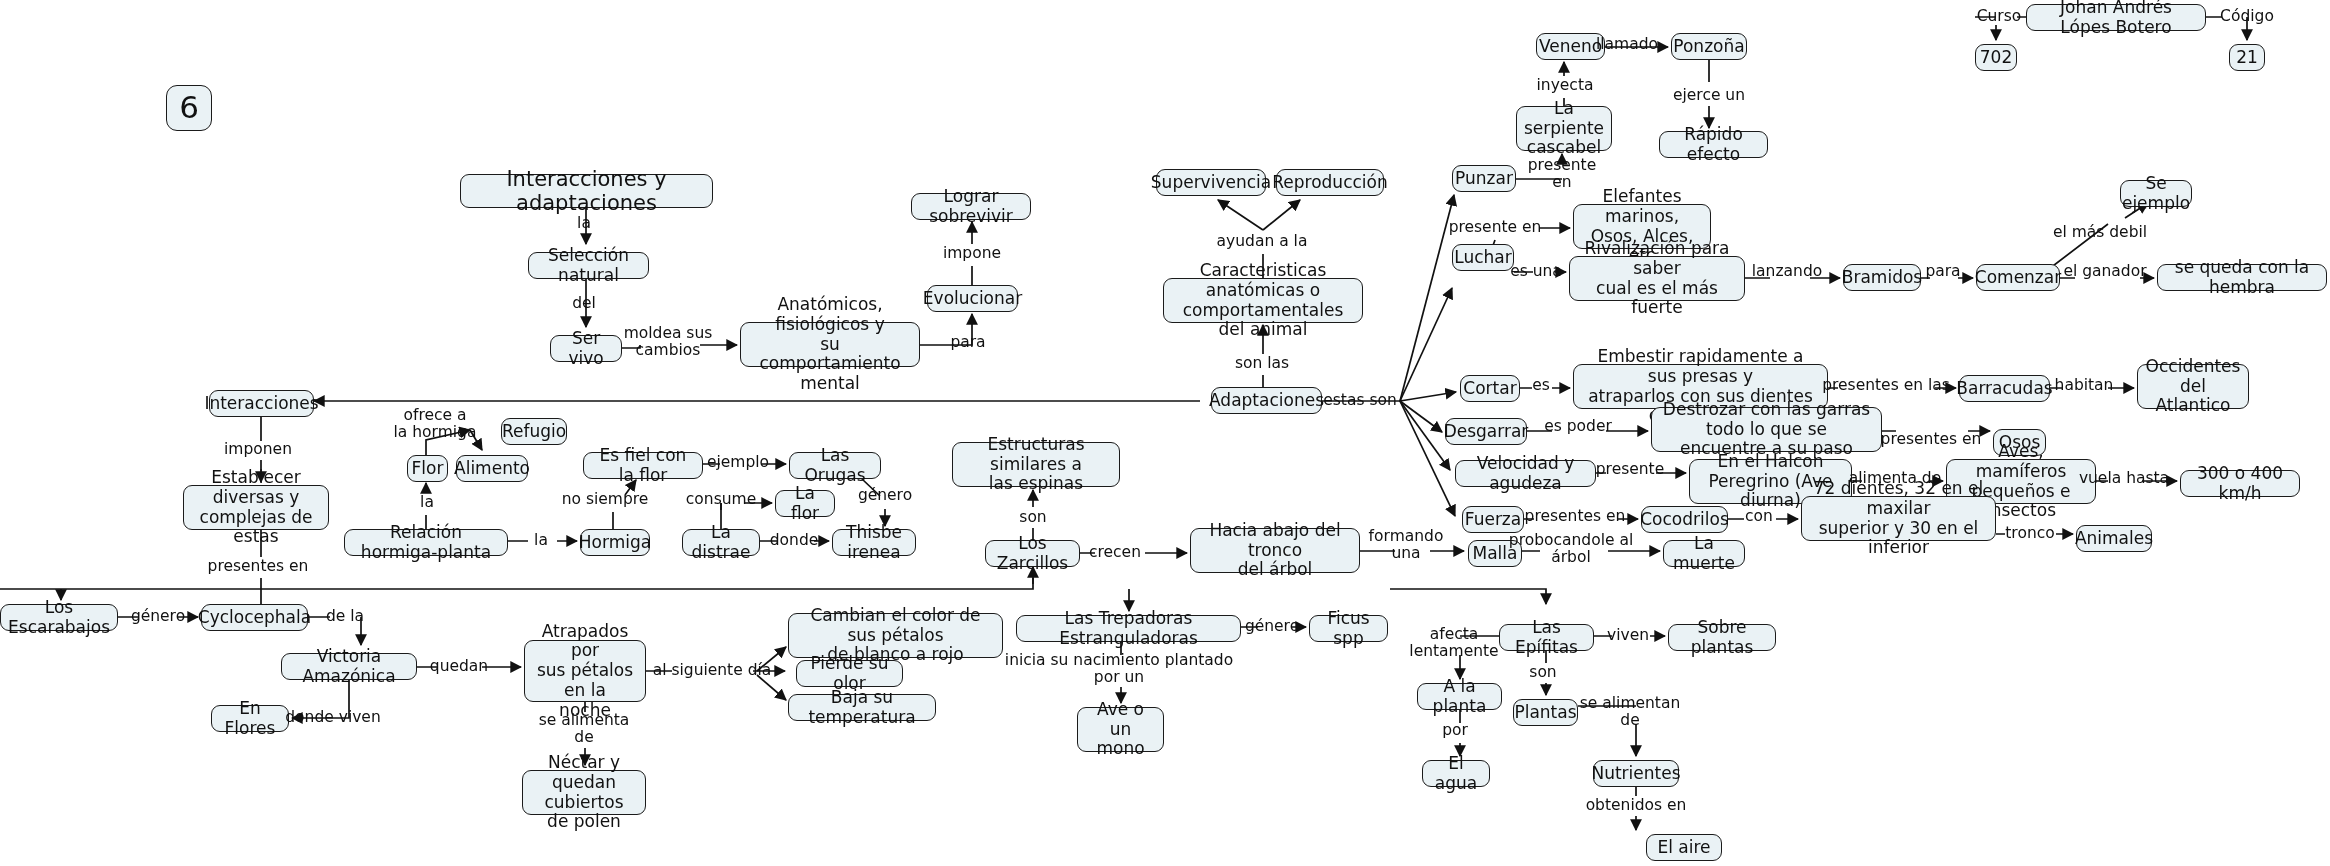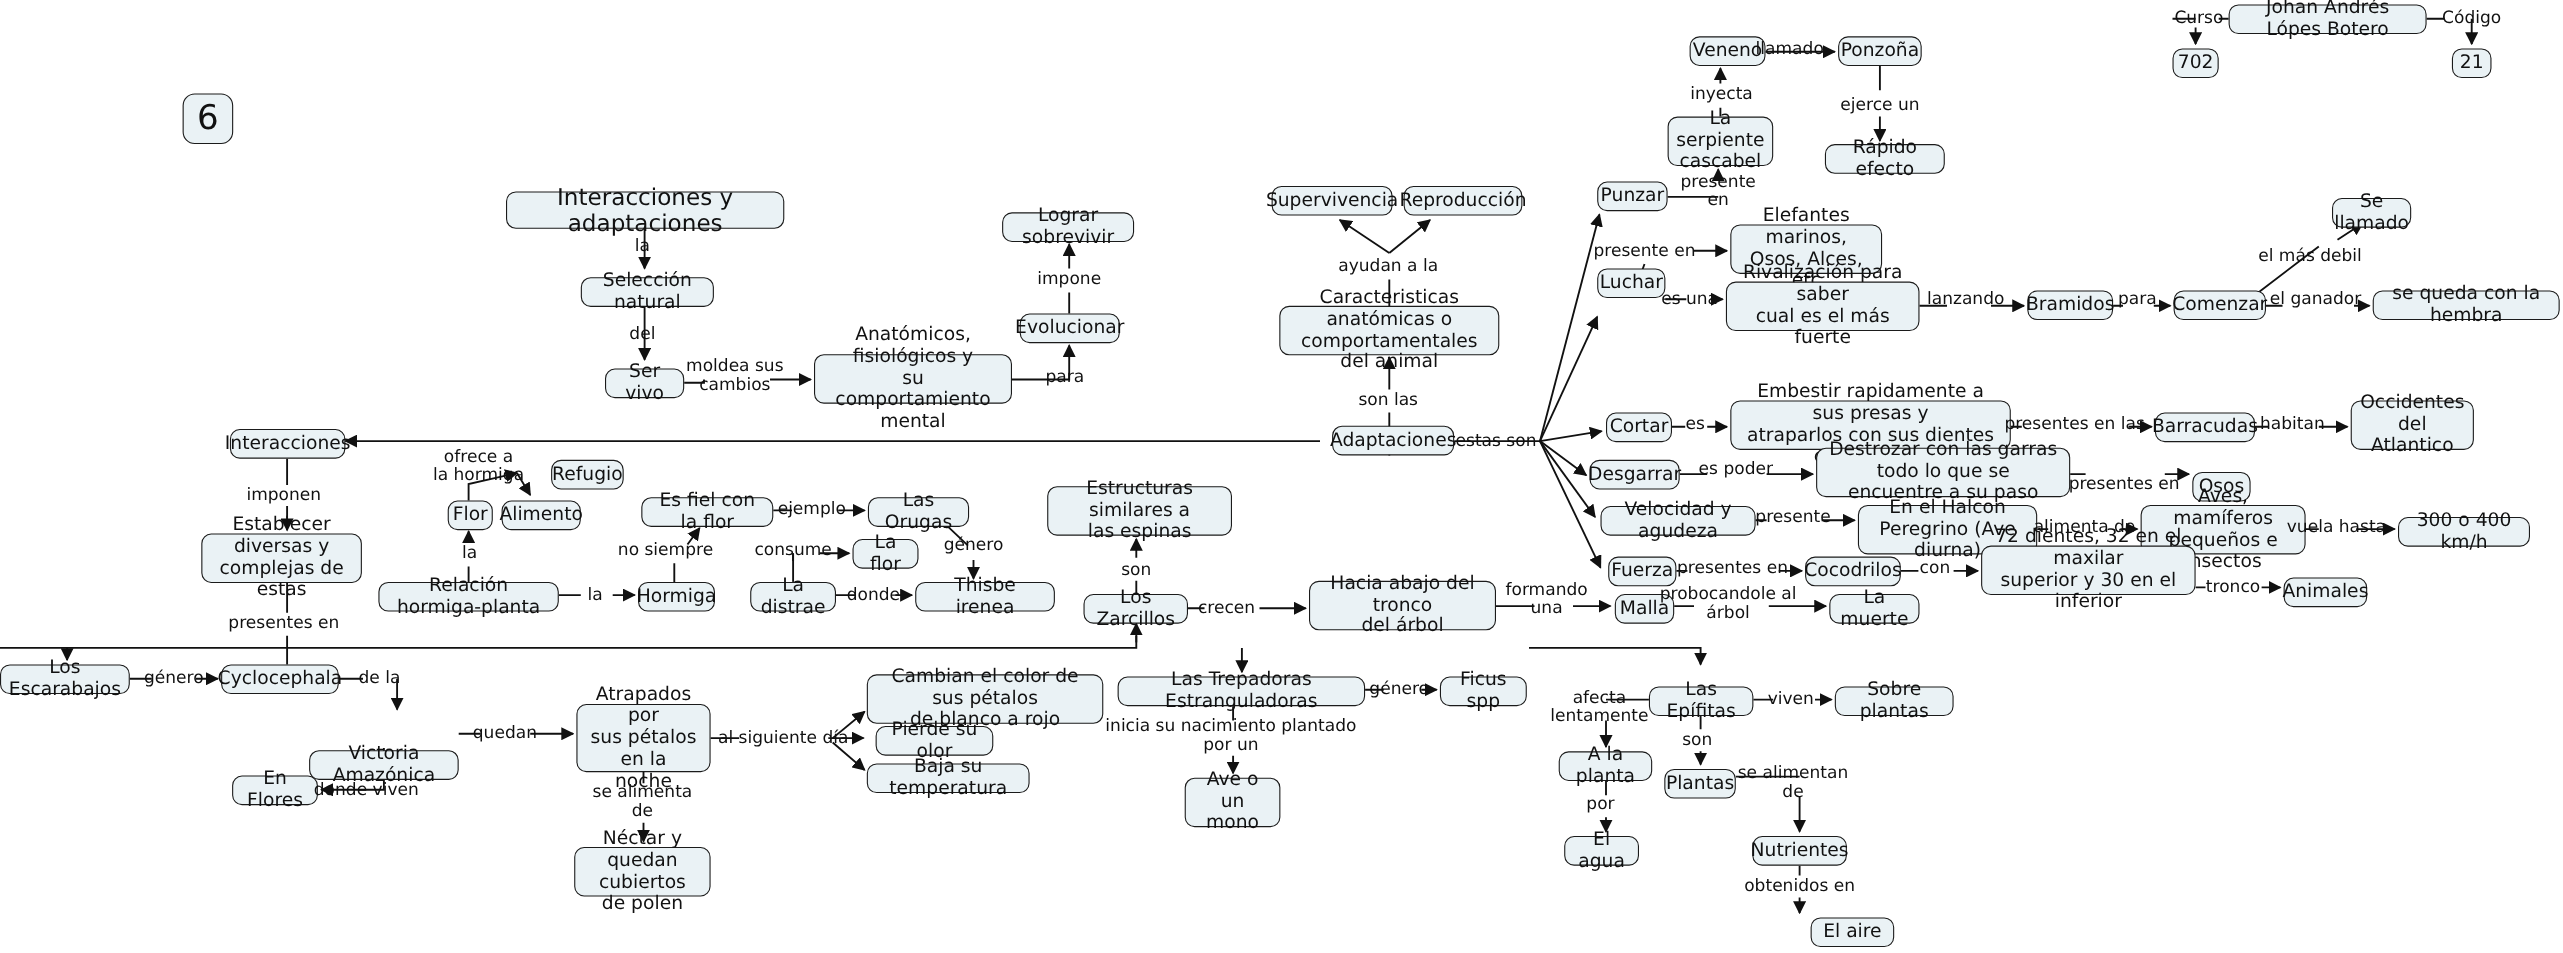--- a/index.html
+++ b/index.html
@@ -145,31 +145,31 @@
 complejas de estas</div>
       <div class="node" style="left: 344px; top: 529px; width: 164px; height: 27px;">Relación hormiga-planta</div>
       <div class="node" style="left: 407px; top: 455px; width: 41px; height: 27px;">Flor</div>
       <div class="node" style="left: 456px; top: 455px; width: 72px; height: 27px;">Alimento</div>
       <div class="node" style="left: 501px; top: 418px; width: 66px; height: 27px;">Refugio</div>
       <div class="node" style="left: 580px; top: 529px; width: 70px; height: 27px;">Hormiga</div>
       <div class="node" style="left: 583px; top: 452px; width: 120px; height: 27px;">Es fiel con la flor</div>
       <div class="node" style="left: 789px; top: 452px; width: 92px; height: 27px;">Las Orugas</div>
       <div class="node" style="left: 775px; top: 490px; width: 60px; height: 27px;">La flor</div>
       <div class="node" style="left: 682px; top: 529px; width: 78px; height: 27px;">La distrae</div>
-      <div class="node" style="left: 832px; top: 529px; width: 127px; height: 27px;">Thisbe irenea</div>
+      <div class="node" style="left: 832px; top: 529px; width: 84px; height: 27px;">Thisbe irenea</div>
       <div class="node" style="left: 952px; top: 442px; width: 168px; height: 45px;">Estructuras similares a
 las espinas</div>
       <div class="node" style="left: 985px; top: 540px; width: 95px; height: 27px;">Los Zarcillos</div>
       <div class="node" style="left: 1190px; top: 528px; width: 170px; height: 45px;">Hacia abajo del tronco
 del árbol</div>
       <div class="node" style="left: 1468px; top: 540px; width: 54px; height: 27px;">Malla</div>
       <div class="node" style="left: 1663px; top: 540px; width: 82px; height: 27px;">La muerte</div>
       <div class="node" style="left: 0px; top: 604px; width: 118px; height: 27px;">Los Escarabajos</div>
       <div class="node" style="left: 201px; top: 604px; width: 107px; height: 27px;">Cyclocephala</div>
-      <div class="node" style="left: 281px; top: 653px; width: 136px; height: 27px; margin-top: 29px;">Victoria Amazónica</div>
+      <div class="node" style="left: 281px; top: 653px; width: 136px; height: 27px;">Victoria Amazónica</div>
       <div class="node" style="left: 211px; top: 705px; width: 78px; height: 27px;">En Flores</div>
       <div class="node" style="left: 524px; top: 640px; width: 122px; height: 62px;">Atrapados por
 sus pétalos en la
 noche</div>
       <div class="node" style="left: 522px; top: 770px; width: 124px; height: 45px;">Néctar y quedan
 cubiertos de polen</div>
       <div class="node" style="left: 788px; top: 613px; width: 215px; height: 45px;">Cambian el color de sus pétalos
 de blanco a rojo</div>
       <div class="node" style="left: 796px; top: 660px; width: 107px; height: 27px;">Pierde su olor</div>
       <div class="node" style="left: 788px; top: 694px; width: 148px; height: 27px;">Baja su temperatura</div>
@@ -191,21 +191,21 @@
       <div class="node" style="left: 1671px; top: 33px; width: 76px; height: 27px;">Ponzoña</div>
       <div class="node" style="left: 1659px; top: 131px; width: 109px; height: 27px;">Rápido efecto</div>
       <div class="node" style="left: 1452px; top: 244px; width: 62px; height: 27px;">Luchar</div>
       <div class="node" style="left: 1573px; top: 204px; width: 138px; height: 45px;">Elefantes marinos,
 Osos, Alces, etc</div>
       <div class="node" style="left: 1569px; top: 256px; width: 176px; height: 45px;">Rivalización para saber
 cual es el más fuerte</div>
       <div class="node" style="left: 1843px; top: 264px; width: 78px; height: 27px;">Bramidos</div>
       <div class="node" style="left: 1976px; top: 264px; width: 84px; height: 27px;">Comenzar</div>
       <div class="node" style="left: 2157px; top: 264px; width: 170px; height: 27px;">se queda con la hembra</div>
-      <div class="node" style="left: 2120px; top: 180px; width: 72px; height: 27px;">Se llamado</div>
+      <div class="node" style="left: 2120px; top: 180px; width: 72px; height: 27px;">Se ejemplo</div>
       <div class="node" style="left: 1460px; top: 375px; width: 60px; height: 27px;">Cortar</div>
       <div class="node" style="left: 1573px; top: 364px; width: 255px; height: 45px;">Embestir rapidamente a sus presas y
 atraparlos con sus dientes como dagas</div>
       <div class="node" style="left: 1959px; top: 375px; width: 91px; height: 27px;">Barracudas</div>
       <div class="node" style="left: 2137px; top: 364px; width: 112px; height: 45px;">Occidentes del
 Atlantico</div>
       <div class="node" style="left: 1445px; top: 418px; width: 82px; height: 27px;">Desgarrar</div>
       <div class="node" style="left: 1651px; top: 407px; width: 231px; height: 45px;">Destrozar con las garras
 todo lo que se encuentre a su paso</div>
       <div class="node" style="left: 1993px; top: 429px; width: 53px; height: 27px;">Osos</div>

